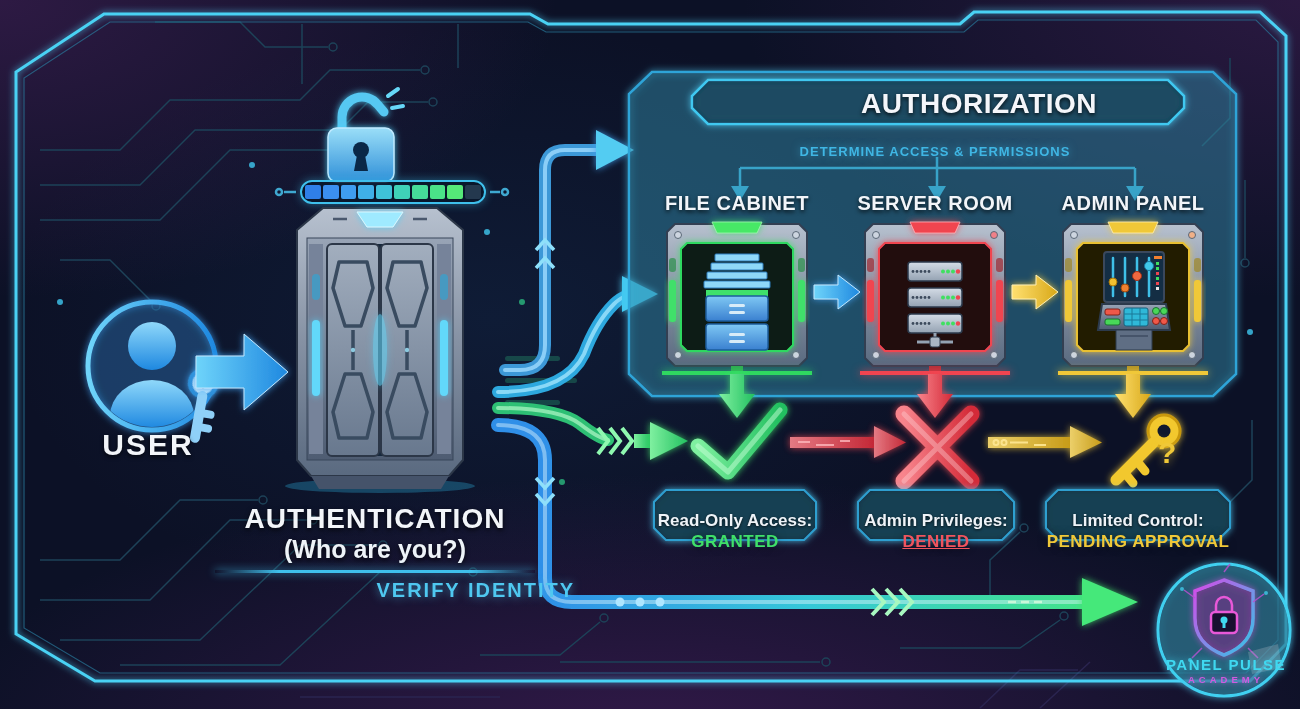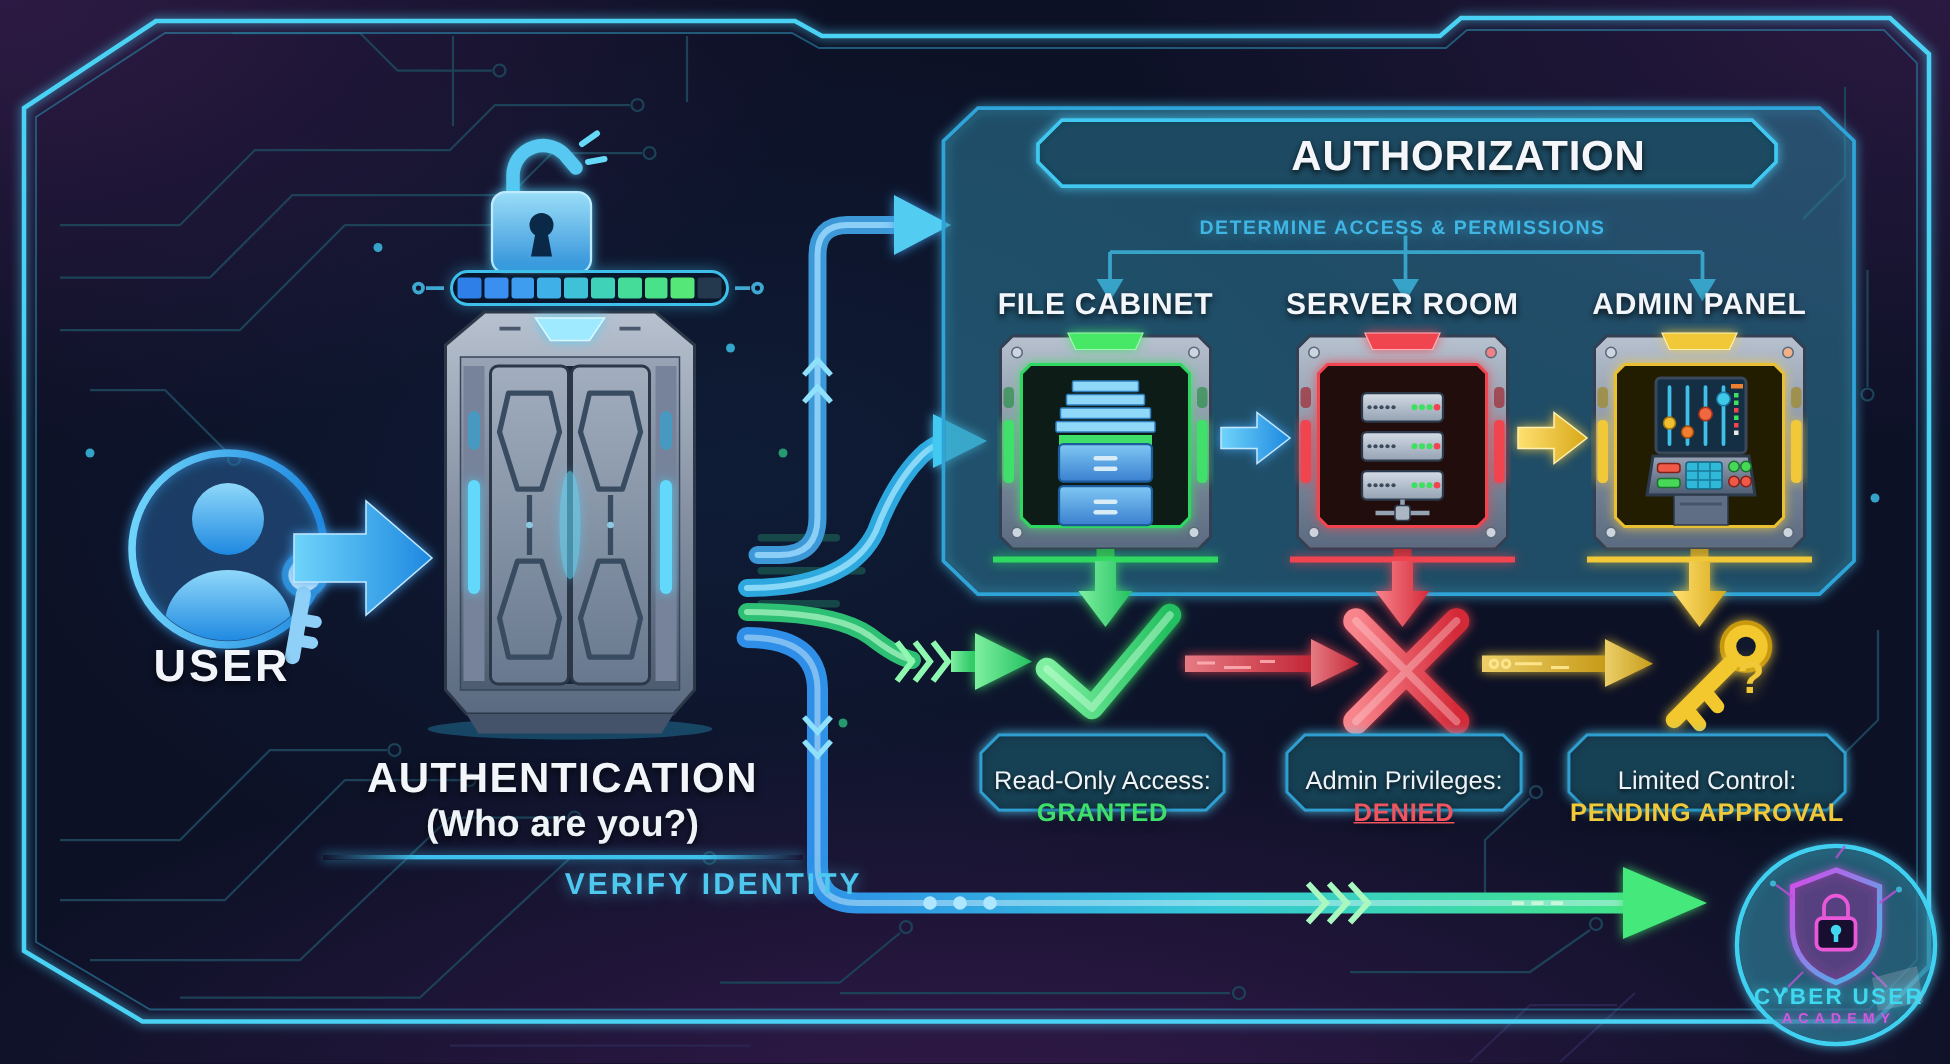--- a/index.html
+++ b/index.html
@@ -28,21 +28,21 @@
   .auth-caption{left:175px;top:579px;width:400px;text-align:right;font-size:20px;font-weight:bold;
     color:#4fc8f0;letter-spacing:2px;text-shadow:0 0 10px rgba(79,200,240,.65);}
   .authz-title{left:690px;top:84px;width:494px;height:40px;display:flex;align-items:center;justify-content:center;gap:10px;padding-left:42px;}
   .authz-title .t1{font-size:28px;font-weight:bold;color:#f4f6fa;letter-spacing:.5px;text-shadow:0 2px 4px rgba(0,0,0,.8);}
   .authz-title .t2{font-size:26px;font-weight:bold;color:#eef3f8;text-shadow:0 2px 4px rgba(0,0,0,.8);}
   .authz-subtitle{left:700px;top:132px;width:470px;text-align:center;font-size:13px;font-weight:bold;
     color:#3fb6e4;letter-spacing:1px;text-shadow:0 0 9px rgba(63,182,228,.6);margin-top:12px;}
   .res-label{width:170px;text-align:center;font-size:20px;font-weight:bold;color:#f2f5f9;
     letter-spacing:.5px;text-shadow:0 2px 4px rgba(0,0,0,.8);top:192px;}
   .outcome-text{display:flex;flex-direction:column;align-items:center;justify-content:center;height:54px;gap:1px;}
-  .outcome-text .l1{font-size:17px;font-weight:normal;color:#eef3f8;text-shadow:0 1px 3px rgba(0,0,0,.8);margin-top:32px;}
+  .outcome-text .l1{font-size:17px;font-weight:bold;color:#eef3f8;text-shadow:0 1px 3px rgba(0,0,0,.8);margin-top:32px;}
   .outcome-text .l2{font-size:17px;font-weight:bold;letter-spacing:.5px;text-shadow:0 0 8px rgba(0,0,0,.5);}
   .qmark{left:1158px;top:436px;font-size:30px;font-weight:bold;color:#f0c838;text-shadow:0 0 10px rgba(240,200,56,.8);}
   
   .progress{left:300px;top:180px;width:186px;height:24px;border:2px solid #3fc0ec;border-radius:13px;
     background:rgba(8,24,44,.85);box-shadow:0 0 10px rgba(63,192,236,.45);display:flex;gap:2px;padding:3px;box-sizing:border-box;}
   .progress .seg{flex:1;border-radius:2px;}
   
   .pbar{height:4px;width:150px;top:371px;}
   .pbar.g{background:#2fd860;box-shadow:0 0 8px rgba(47,216,96,.8);}
   .pbar.r{background:#f04450;box-shadow:0 0 8px rgba(240,68,80,.8);}
@@ -586,16 +586,16 @@
         <path d="M43 42 L32 34 M101 46 L112 38 M50 92 L40 102 M96 92 L106 102 M72 16 L78 8"></path>
       </g>
       <g fill="#40c8e8" opacity=".8">
           <circle cx="30" cy="33" r="2"></circle>
           <circle cx="114" cy="37" r="2"></circle>
           <circle cx="38" cy="104" r="2"></circle>
         </g>
       <polygon points="96,96 126,88 130,112 100,118" fill="rgba(180,190,200,.28)"></polygon>
     </svg>
   </div>
-  <div class="abs logo-l1">CYBER USER</div>
+  <div class="abs logo-l1">PANEL PULSE</div>
   <div class="abs logo-l2">ACADEMY</div>
 
 </div>
 
 </body></html>

